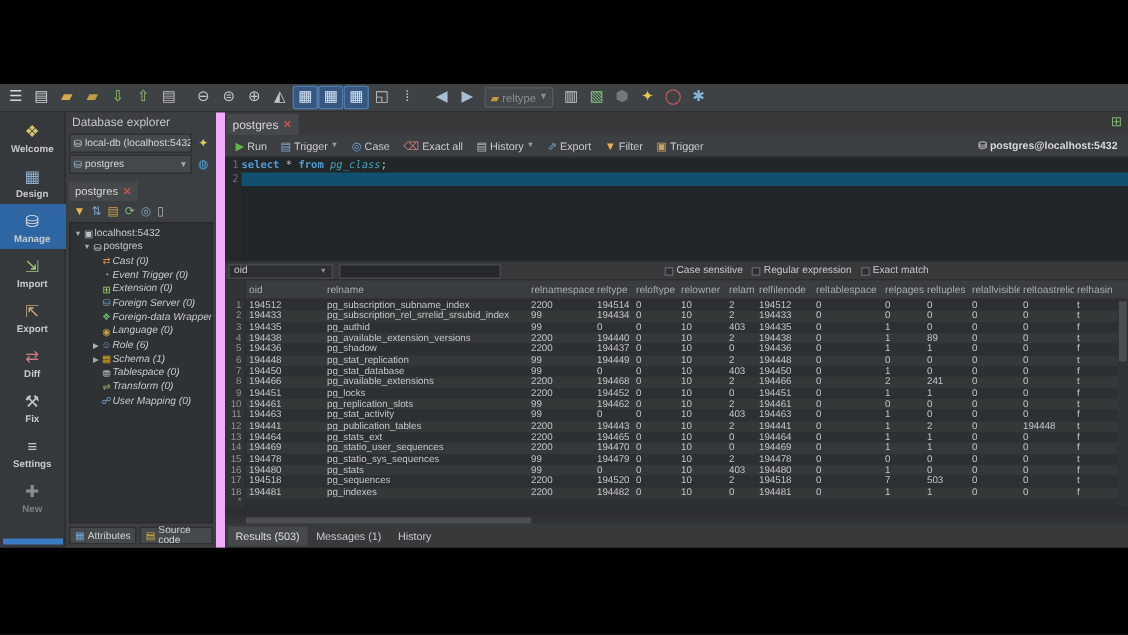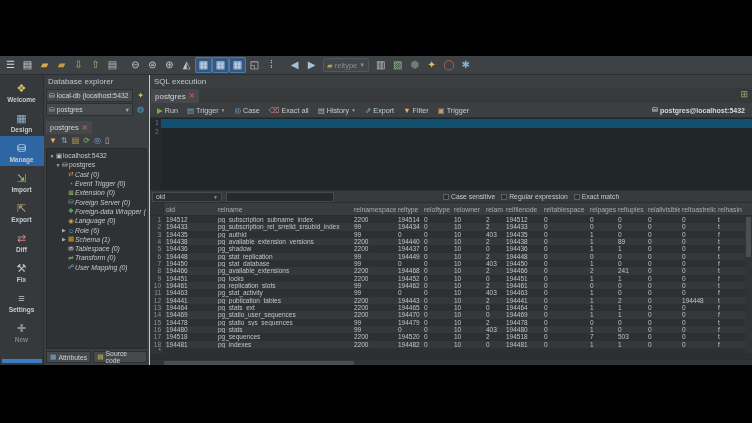--- a/index.html
+++ b/index.html
@@ -26,21 +26,21 @@
   #activity { width:44px; background:#36393b; border-right:1px solid #2b2d2f;
               display:flex; flex-direction:column; align-items:center; padding-top:1px; }
   .act-item { width:44px; height:30px; text-align:center; padding-top:2px; }
   .act-item.selected { background:#2e66a4; }
   .act-icon { height:15px; font-size:11px; line-height:15px; }
   .act-label { font-size:6.5px; color:#c7cacb; font-weight:bold; }
   .act-item.disabled .act-label { color:#7c8083; }
   #act-bluebar { margin-top:auto; margin-bottom:2px; width:40px; height:4px; background:#3b7cc4; }
 
   
-  #explorer { width:106px; background:#3c3f41; border-right:1px solid #f0abfc;
+  #explorer { width:106px; background:#3c3f41; border-right:6px solid #f0abfc;
               display:flex; flex-direction:column; }
   .panel-title { height:13px; line-height:13px; padding-left:4px; color:#c3c6c8; font-size:8px; }
   .exp-row { display:flex; align-items:center; gap:1px; margin:1px 2px 0 2px; }
   .select-box { flex:1; height:13px; background:#45494c; border:1px solid #2e3133;
                 display:flex; align-items:center; gap:2px; padding:0 2px; color:#d2d5d6;
                 font-size:6.8px; white-space:nowrap; overflow:hidden; }
   .select-box .caret { margin-left:auto; font-size:5.5px; color:#a6aaac; }
   .side-btn { width:13px; height:13px; font-size:8px; line-height:13px; text-align:center; }
   .exp-tab-row { display:flex; margin-top:5px; padding-left:2px; height:13px; }
   .tab { background:#46494b; color:#d2d4d5; font-size:7.5px; padding:0 4px;
@@ -277,21 +277,20 @@
             <span>Attributes</span>
           </div>
           <div class="btab">
             <span class="bico" style="color: rgb(212, 180, 76);">▤</span>
             <span>Source code</span>
           </div>
         </div>
     </div>
 
     <div id="sqlpanel">
-      <div class="panel-title">SQL execution</div>
       <div id="sql-tabs">
         <div class="tab">
           <span>postgres</span>
           <span class="x">✕</span>
         </div>
         <div id="new-sql-tab">⊞</div>
       </div>
       <div id="sql-toolbar">
         <div id="sbtns" style="display:flex;align-items:center;gap:1px">
             <div class="sbtn">
@@ -333,20 +332,21 @@
           <span style="color:#b5b8ba;font-size:7px">⛁</span>
           <span>postgres@localhost:5432</span>
         </div>
       </div>
       <div id="editor">
         <div id="gutter">
             <div>1</div>
             <div>2</div>
           </div>
         <div id="code">
+          <div class="cl" id="code-line1"><span class="tok-keyword">select</span><span class="tok-plain"> </span><span class="tok-operator">*</span><span class="tok-plain"> </span><span class="tok-keyword">from</span><span class="tok-plain"> </span><span class="tok-identifier">pg_class</span><span class="tok-plain">;</span></div>
           <div class="cl current" id="code-line2"></div>
         </div>
       </div>
       <div id="filter-row">
         <div id="filter-col">
           <span>oid</span>
           <span class="caret">▼</span>
         </div>
         <input id="filter-input" value="" style="">
         <div id="cbs" style="display:flex;gap:6px;margin-left:105px">
@@ -693,15 +693,20 @@
               <div class="gcell gutter-cell">*</div>
             </div>
           </div>
         <div id="vscroll">
             <div class="thumb"></div>
           </div>
       </div>
       <div id="hscroll">
           <div class="thumb"></div>
         </div>
+      <div id="result-tabs">
+          <div class="rtab active">Results (503)</div>
+          <div class="rtab">Messages (1)</div>
+          <div class="rtab">History</div>
+        </div>
     </div>
   </div>
 </div>
 
 </body></html>

